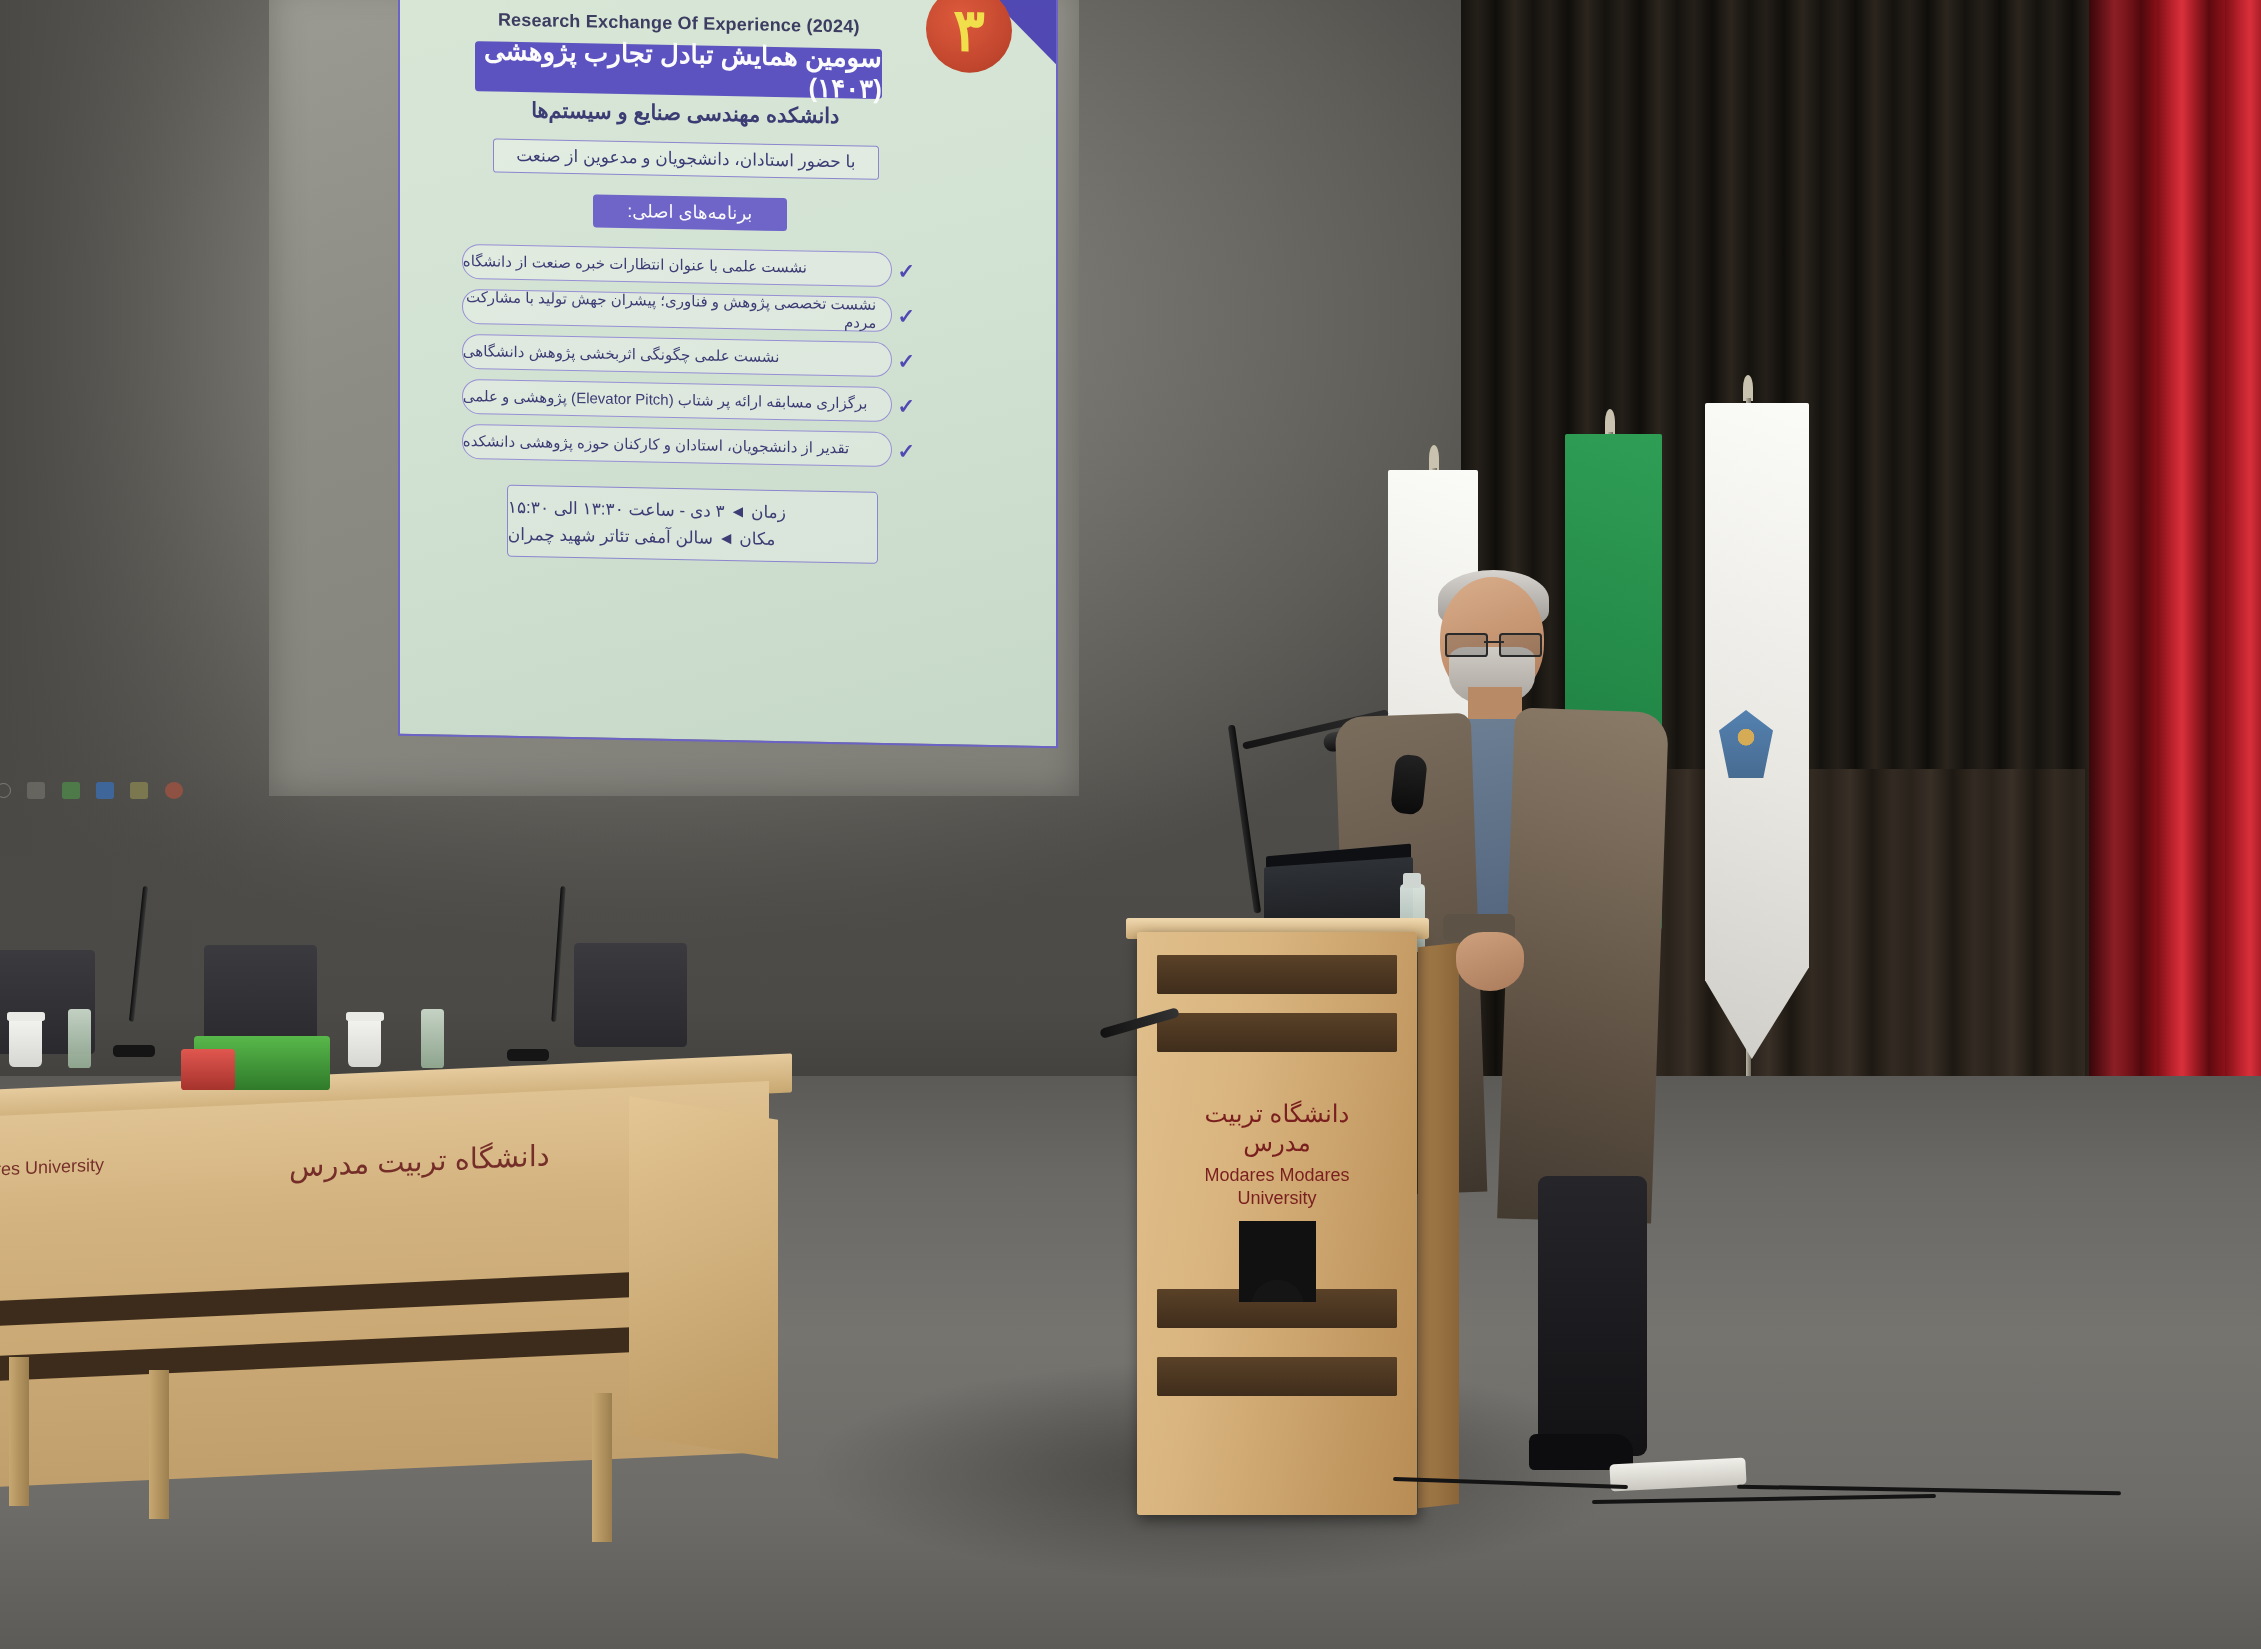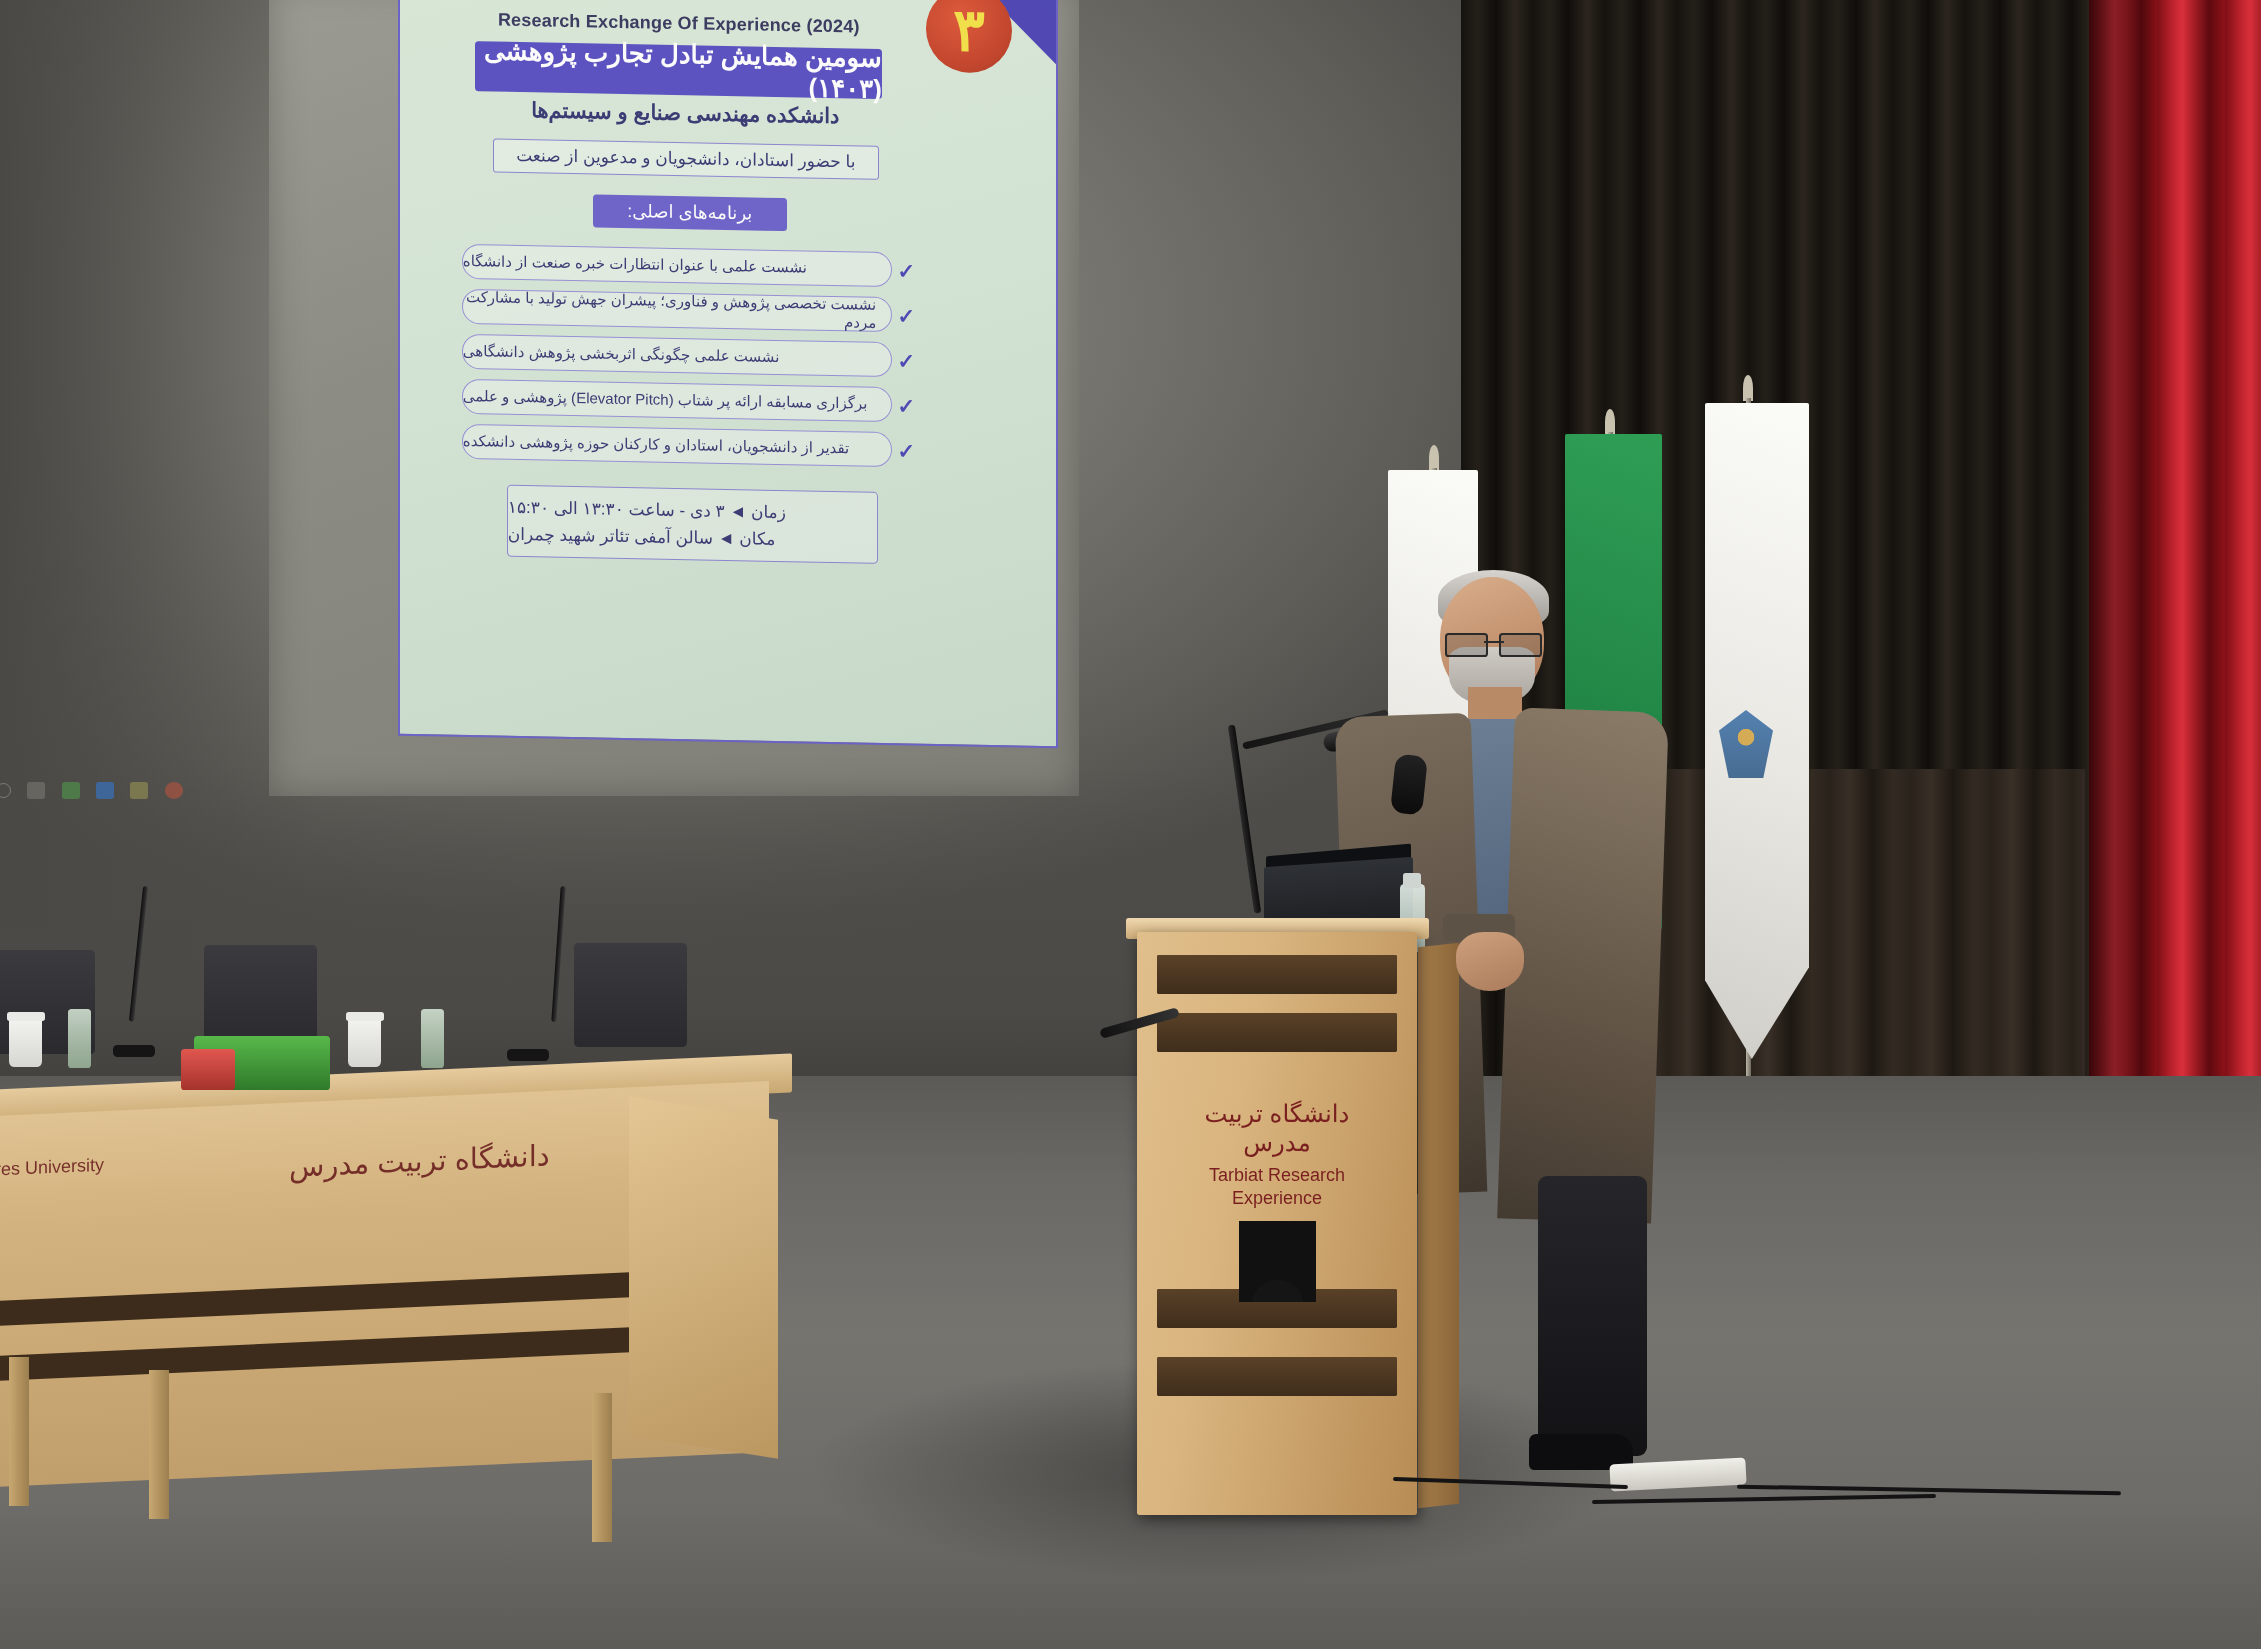--- a/index.html
+++ b/index.html
@@ -504,22 +504,22 @@
     <div class="pband" style="left:20.4px;top:22.6px;"></div>
     <div class="pband" style="left:20.4px;top:81px;"></div>
     <div class="pband" style="left:20.4px;top:357px;"></div>
     <div class="pband" style="left:20.4px;top:425px;"></div>
   </div>
   <div class="p-cuff"></div>
   <div class="p-hand"></div>
 
   <div class="podium-logo">
     <div class="plogo-fa">دانشگاه تربیت مدرس</div>
-    <div class="plogo-en">Tarbiat Research</div>
-    <div class="plogo-en">Experience</div>
+    <div class="plogo-en">Modares Modares</div>
+    <div class="plogo-en">University</div>
   </div>
   <div class="plogo-shape"></div>
   <div class="grip"></div>
 
   <div class="powerstrip"></div>
   <div class="cable" style="left:1393px;top:1481px;width:235px;transform:rotate(2deg);"></div>
   <div class="cable" style="left:1737px;top:1488px;width:384px;transform:rotate(1deg);"></div>
   <div class="cable" style="left:1592px;top:1497px;width:344px;transform:rotate(-1deg);"></div>
 
   <p class="sr">Tarbiat Modares University amphitheater</p>

